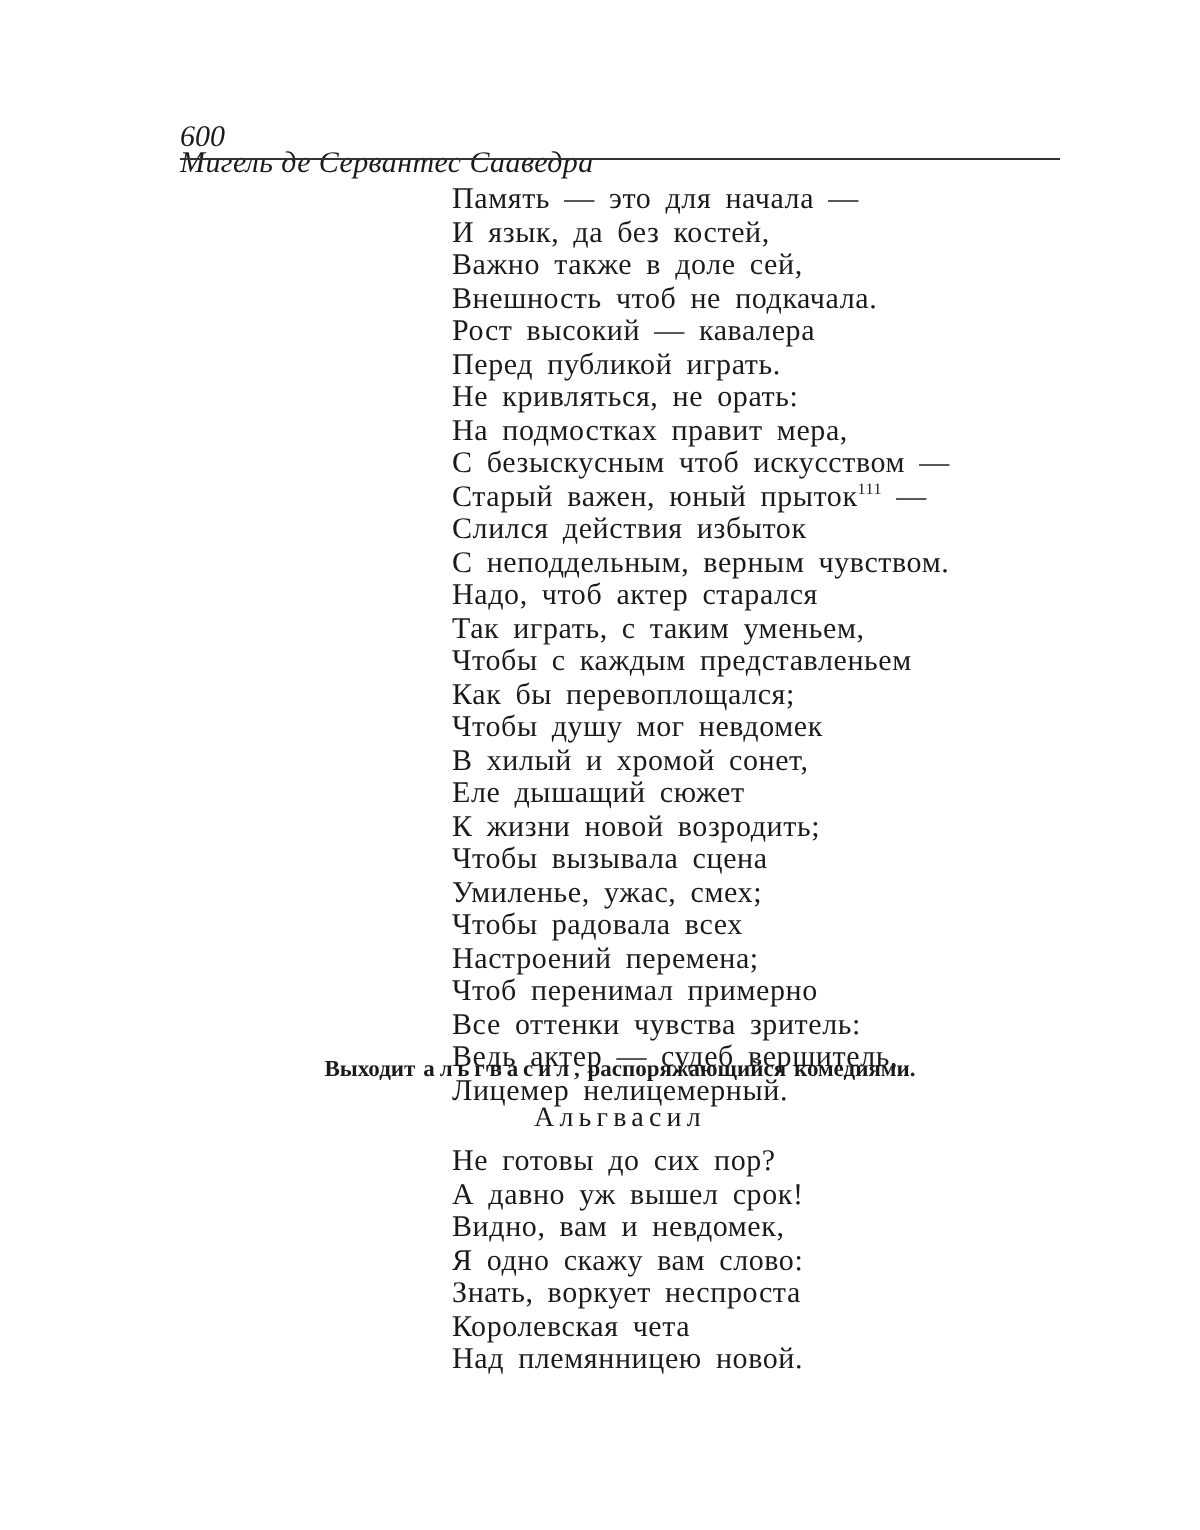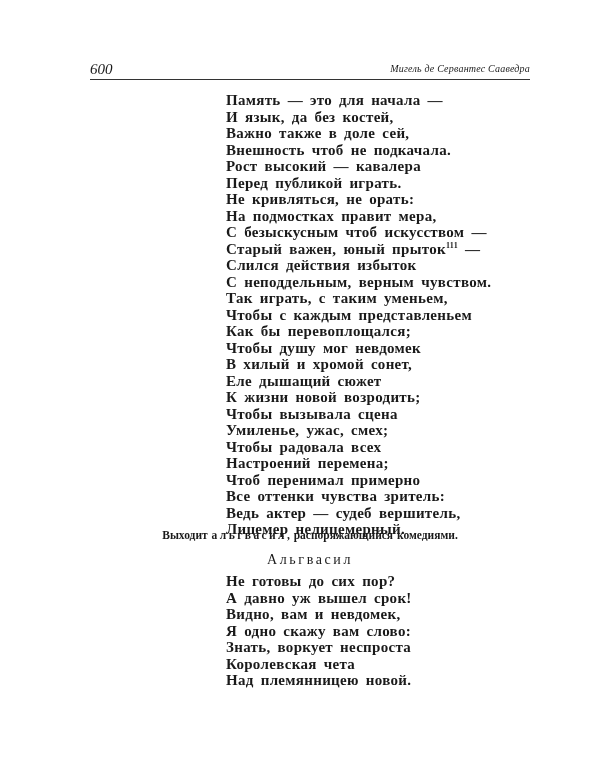--- a/index.html
+++ b/index.html
@@ -27,24 +27,24 @@
       left: 0;
       top: 0;
       font-style: italic;
       font-size: 15px;
       line-height: 18px;
     }
     .running-title {
       position: absolute;
       left: 0;
       right: 0;
-      top: 0;
-      text-align: right;
+      top: 13px;
+      text-align: left;
       font-style: italic;
-      font-size: 10px;
+      font-size: 15px;
       line-height: 18px;
       letter-spacing: 0.2px;
     }
     .header-rule {
       position: absolute;
       left: 90px;
       top: 79px;
       width: 440px;
       height: 0;
       border-top: 1.5px solid #333;
@@ -56,21 +56,20 @@
       padding: 0;
       list-style: none;
       font-size: 15px;
       line-height: 16.5px;
       letter-spacing: 0.3px;
       word-spacing: 3px;
     }
     .verse li {
       white-space: nowrap;
       height: 16.5px;
-      font-weight: bold;
     }
     .verse-1 { top: 92px; }
     .verse-2 { top: 573px; }
     sup.fn {
       font-size: 8px;
       vertical-align: 6px;
       line-height: 0;
     }
     .stage-direction {
       position: absolute;
@@ -112,20 +111,21 @@
   <li>Важно также в доле сей,</li>
   <li>Внешность чтоб не подкачала.</li>
   <li>Рост высокий — кавалера</li>
   <li>Перед публикой играть.</li>
   <li>Не кривляться, не орать:</li>
   <li>На подмостках правит мера,</li>
   <li>С безыскусным чтоб искусством —</li>
   <li><span>Старый важен, юный прыток</span><sup class="fn">111</sup><span> —</span></li>
   <li>Слился действия избыток</li>
   <li>С неподдельным, верным чувством.</li>
+  <li>Надо, чтоб актер старался</li>
   <li>Так играть, с таким уменьем,</li>
   <li>Чтобы с каждым представленьем</li>
   <li>Как бы перевоплощался;</li>
   <li>Чтобы душу мог невдомек</li>
   <li>В хилый и хромой сонет,</li>
   <li>Еле дышащий сюжет</li>
   <li>К жизни новой возродить;</li>
   <li>Чтобы вызывала сцена</li>
   <li>Умиленье, ужас, смех;</li>
   <li>Чтобы радовала всех</li>

